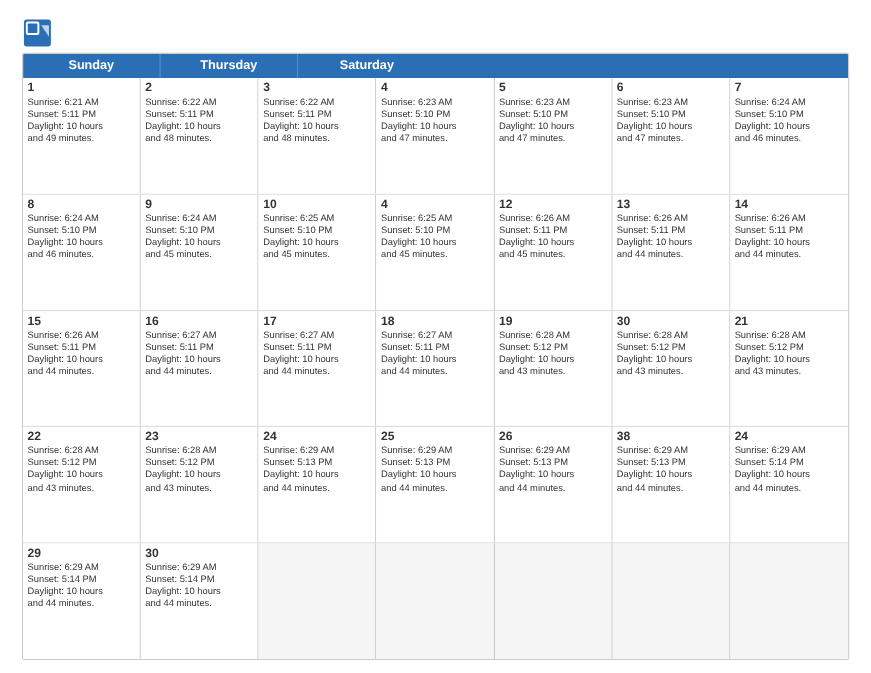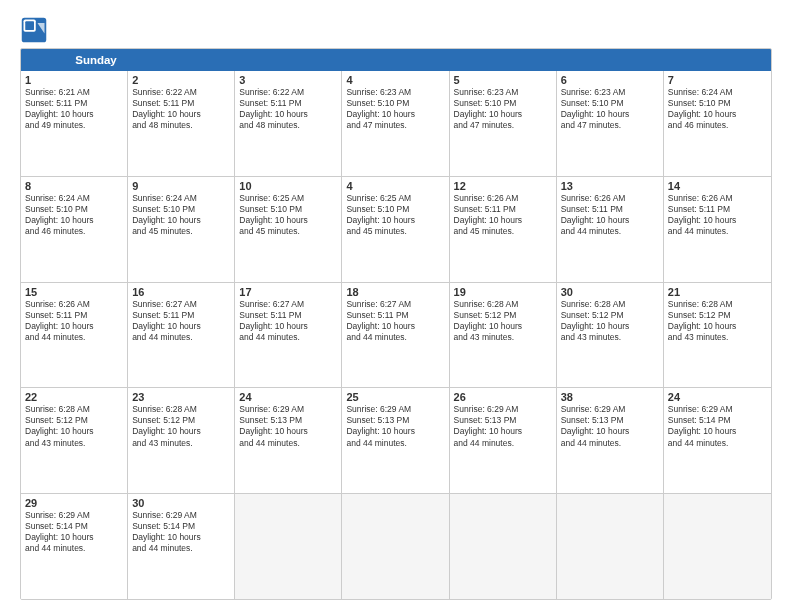--- a/index.html
+++ b/index.html
@@ -56,21 +56,21 @@
     .calendar {
       flex: 1;
       border: 1px solid #ccc;
       border-radius: 2px;
       overflow: hidden;
       display: flex;
       flex-direction: column;
     }
     .cal-header {
       display: grid;
-      grid-template-columns: repeat(5, 1fr);
+      grid-template-columns: repeat(6, 1fr);
       background: #2a6eb5;
     }
     .cal-header-cell {
       color: #fff;
       font-size: 11.5px;
       font-weight: bold;
       text-align: center;
       padding: 5px 2px;
       border-right: 1px solid #5590cc;
     }
@@ -130,20 +130,22 @@
     </div>
     <div class="title-section">
       <div class="month-title"></div>
       <div class="subtitle"></div>
     </div>
   </div>
 
   <div class="calendar">
     <div class="cal-header">
     <div class="cal-header-cell">Sunday</div>
+        <div class="cal-header-cell">Thursday</div>
+        <div class="cal-header-cell">Saturday</div>
       </div>
     <div class="cal-body">
     <div class="cal-row">
           <div class="cal-cell">
             <span class="day-num">1</span>
             <div class="cell-text" style="white-space: pre-line;">Sunrise: 6:21 AM
 Sunset: 5:11 PM
 Daylight: 10 hours
 and 49 minutes.</div>
           </div>

